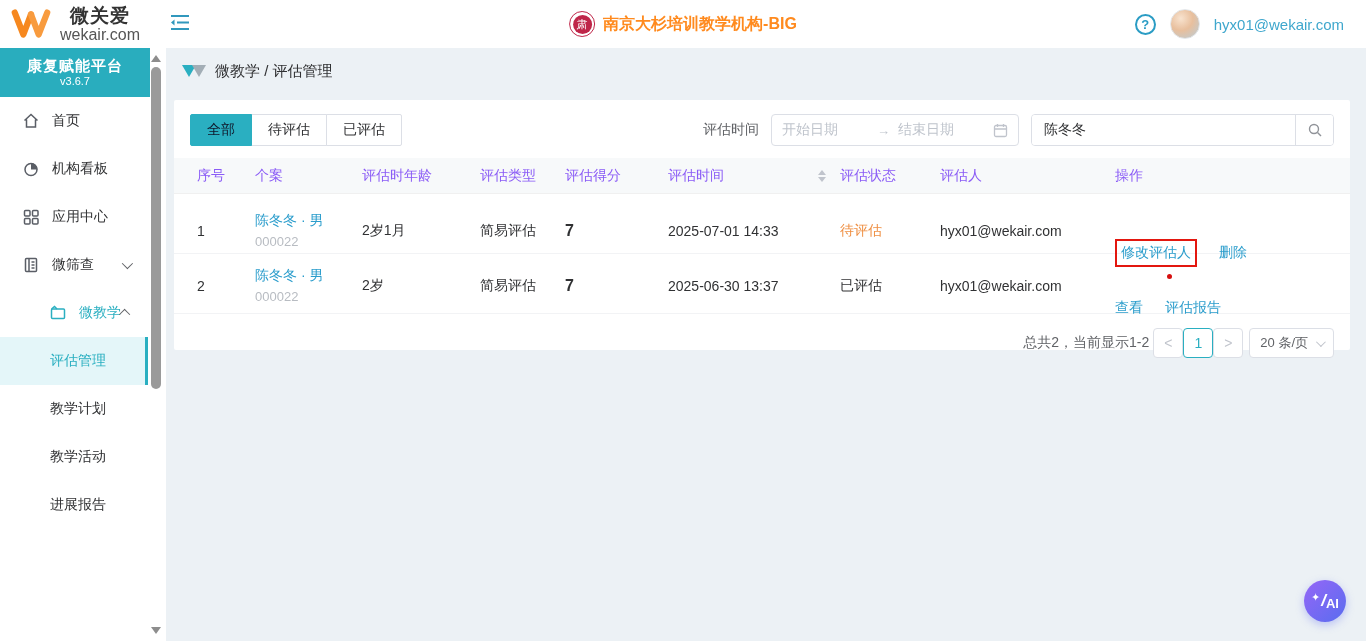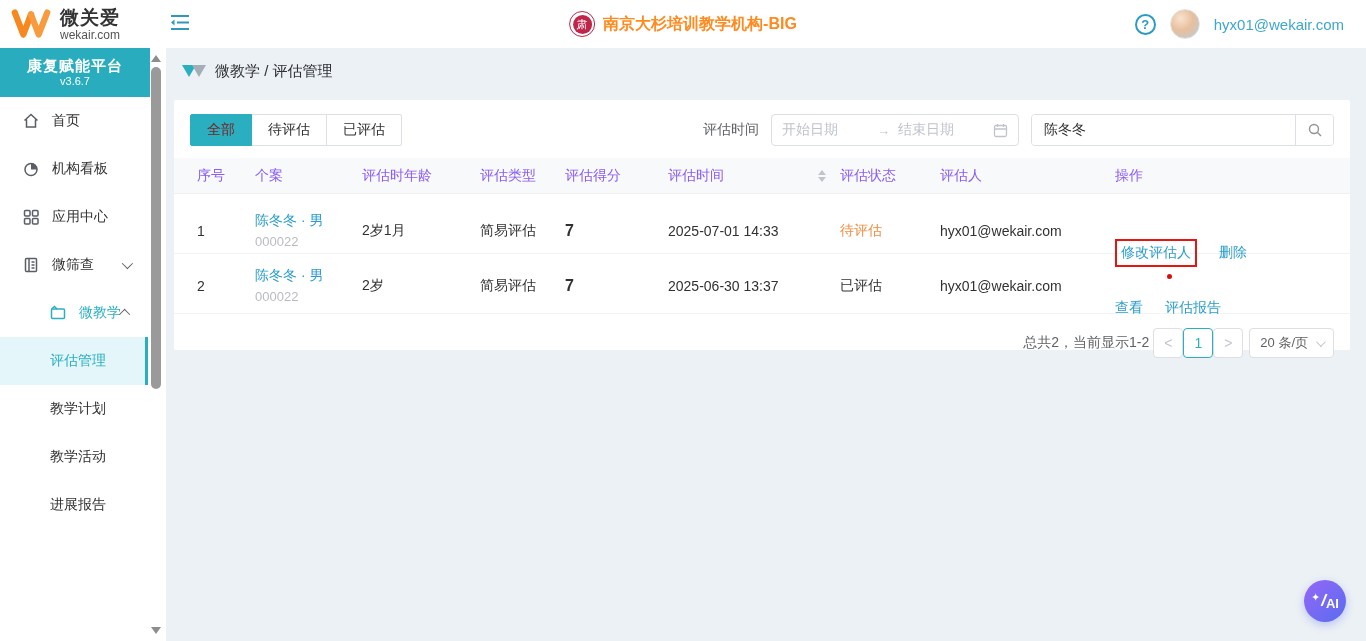--- a/index.html
+++ b/index.html
@@ -5,21 +5,21 @@
   * { margin:0; padding:0; box-sizing:border-box; }
   html,body { width:1366px; height:641px; overflow:hidden; }
   body { font-family:"Liberation Sans","DejaVu Sans",sans-serif; font-size:14px; color:#303133; background:#ecf1f5; }
   .app { width:1366px; height:641px; display:flex; flex-direction:column; }
 
   
   .topbar { height:48px; background:#ffffff; display:flex; align-items:center; position:relative; flex:0 0 48px; }
   .brand { display:flex; align-items:center; gap:8px; padding-left:10px; width:158px; }
   .brand-text { display:flex; flex-direction:column; align-items:center; line-height:1; }
   .brand-title { font-size:19px; font-weight:bold; color:#333; letter-spacing:1px; }
-  .brand-sub { font-size:12px; color:#555; margin-top:2px; }
+  .brand-sub { font-size:16px; color:#555; margin-top:2px; }
   .fold-icon { margin-left:12px; cursor:pointer; }
   .org { position:absolute; left:50%; top:0; height:48px; transform:translateX(-50%); display:flex; align-items:center; gap:8px; }
   .seal { width:26px; height:26px; border-radius:50%; background:#fff; border:1px solid #bf2649; display:flex; align-items:center; justify-content:center; }
   .seal-inner { width:19px; height:19px; border-radius:50%; background:#bf2649; color:#fff; font-family:"Liberation Serif","DejaVu Serif",serif; font-size:11px; display:flex; align-items:center; justify-content:center; }
   .org-name { color:#ff8a1e; font-size:16px; font-weight:bold; }
   .top-right { margin-left:auto; display:flex; align-items:center; gap:14px; padding-right:22px; }
   .help-icon { width:21px; height:21px; border:2px solid #2a9cc4; border-radius:50%; color:#2a9cc4; font-weight:bold; font-size:13px; display:flex; align-items:center; justify-content:center; cursor:pointer; }
   .help-icon::after { content:"?"; }
   .avatar { width:30px; height:30px; border-radius:50%; background:radial-gradient(circle at 35% 30%, #f8e3cf 0%, #e8bf9d 45%, #b9cdd8 100%); border:1px solid #e3e6e9; }
   .user-email { color:#3fa7cd; font-size:15px; }
@@ -57,21 +57,21 @@
   .bc-v2 { background:#a3aeb6; margin-left:-4px; }
   .bc-text { font-size:15px; color:#303133; }
 
   .card { background:#fff; margin:6px 16px 0 8px; height:250px; border-radius:2px; }
 
   .filter-row { display:flex; align-items:center; padding:14px 16px 12px 16px; }
   .tabs { display:flex; }
   .tab { height:32px; padding:0 16px; display:flex; align-items:center; border:1px solid #dcdfe6; background:#fff; color:#303133; cursor:pointer; margin-left:-1px; font-size:14px; }
   .tab:first-child { margin-left:0; border-radius:2px 0 0 2px; }
   .tab:last-child { border-radius:0 2px 2px 0; }
-  .tab.active { background:#2aafc1; border-color:#2aafc1; color:#7f1d1d; z-index:1; }
+  .tab.active { background:#2aafc1; border-color:#2aafc1; color:#0f172a; z-index:1; }
   .filter-right { margin-left:auto; display:flex; align-items:center; gap:12px; }
   .date-label { color:#606266; }
   .date-range { width:248px; height:32px; border:1px solid #dcdfe6; border-radius:4px; display:flex; align-items:center; padding:0 10px; gap:8px; background:#fff; cursor:text; }
   .date-ph { color:#bfc4cc; font-size:14px; flex:1; }
   .date-sep { color:#bfc4cc; font-size:13px; }
   .search-box { width:303px; height:32px; border:1px solid #dcdfe6; border-radius:4px; display:flex; background:#fff; overflow:hidden; }
   .search-box input { flex:1; border:none; outline:none; padding:0 12px; font-size:14px; color:#303133; font-family:inherit; }
   .search-btn { width:38px; border-left:1px solid #dcdfe6; display:flex; align-items:center; justify-content:center; cursor:pointer; background:#fff; }
 
   

